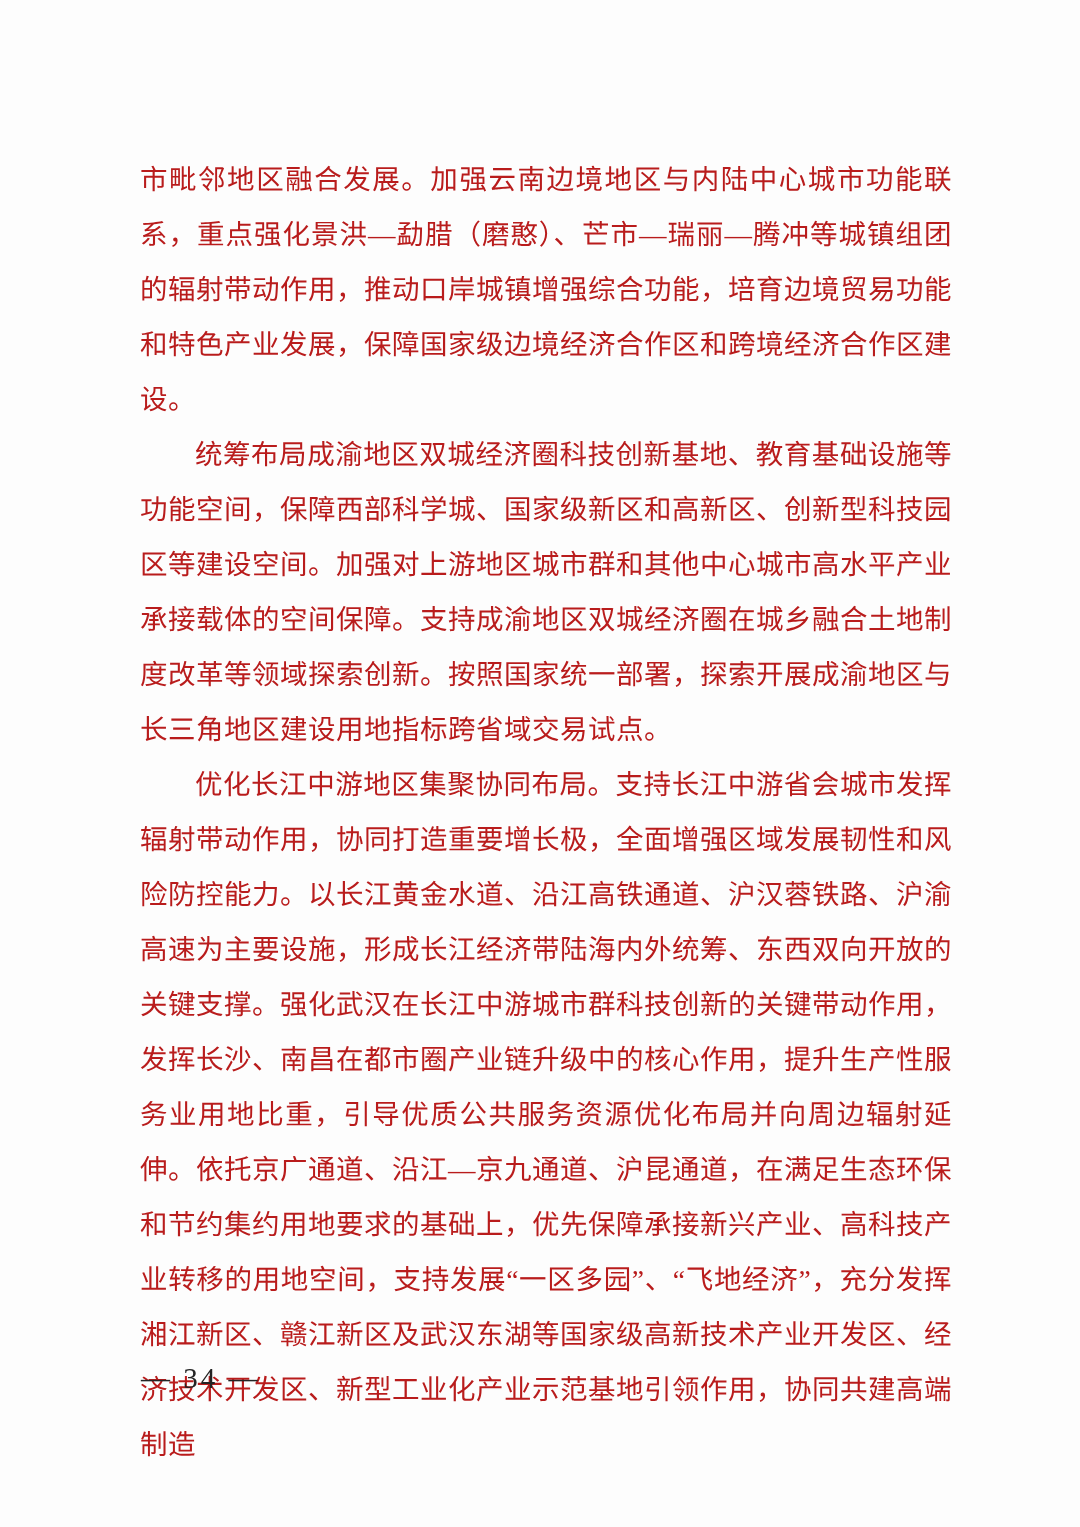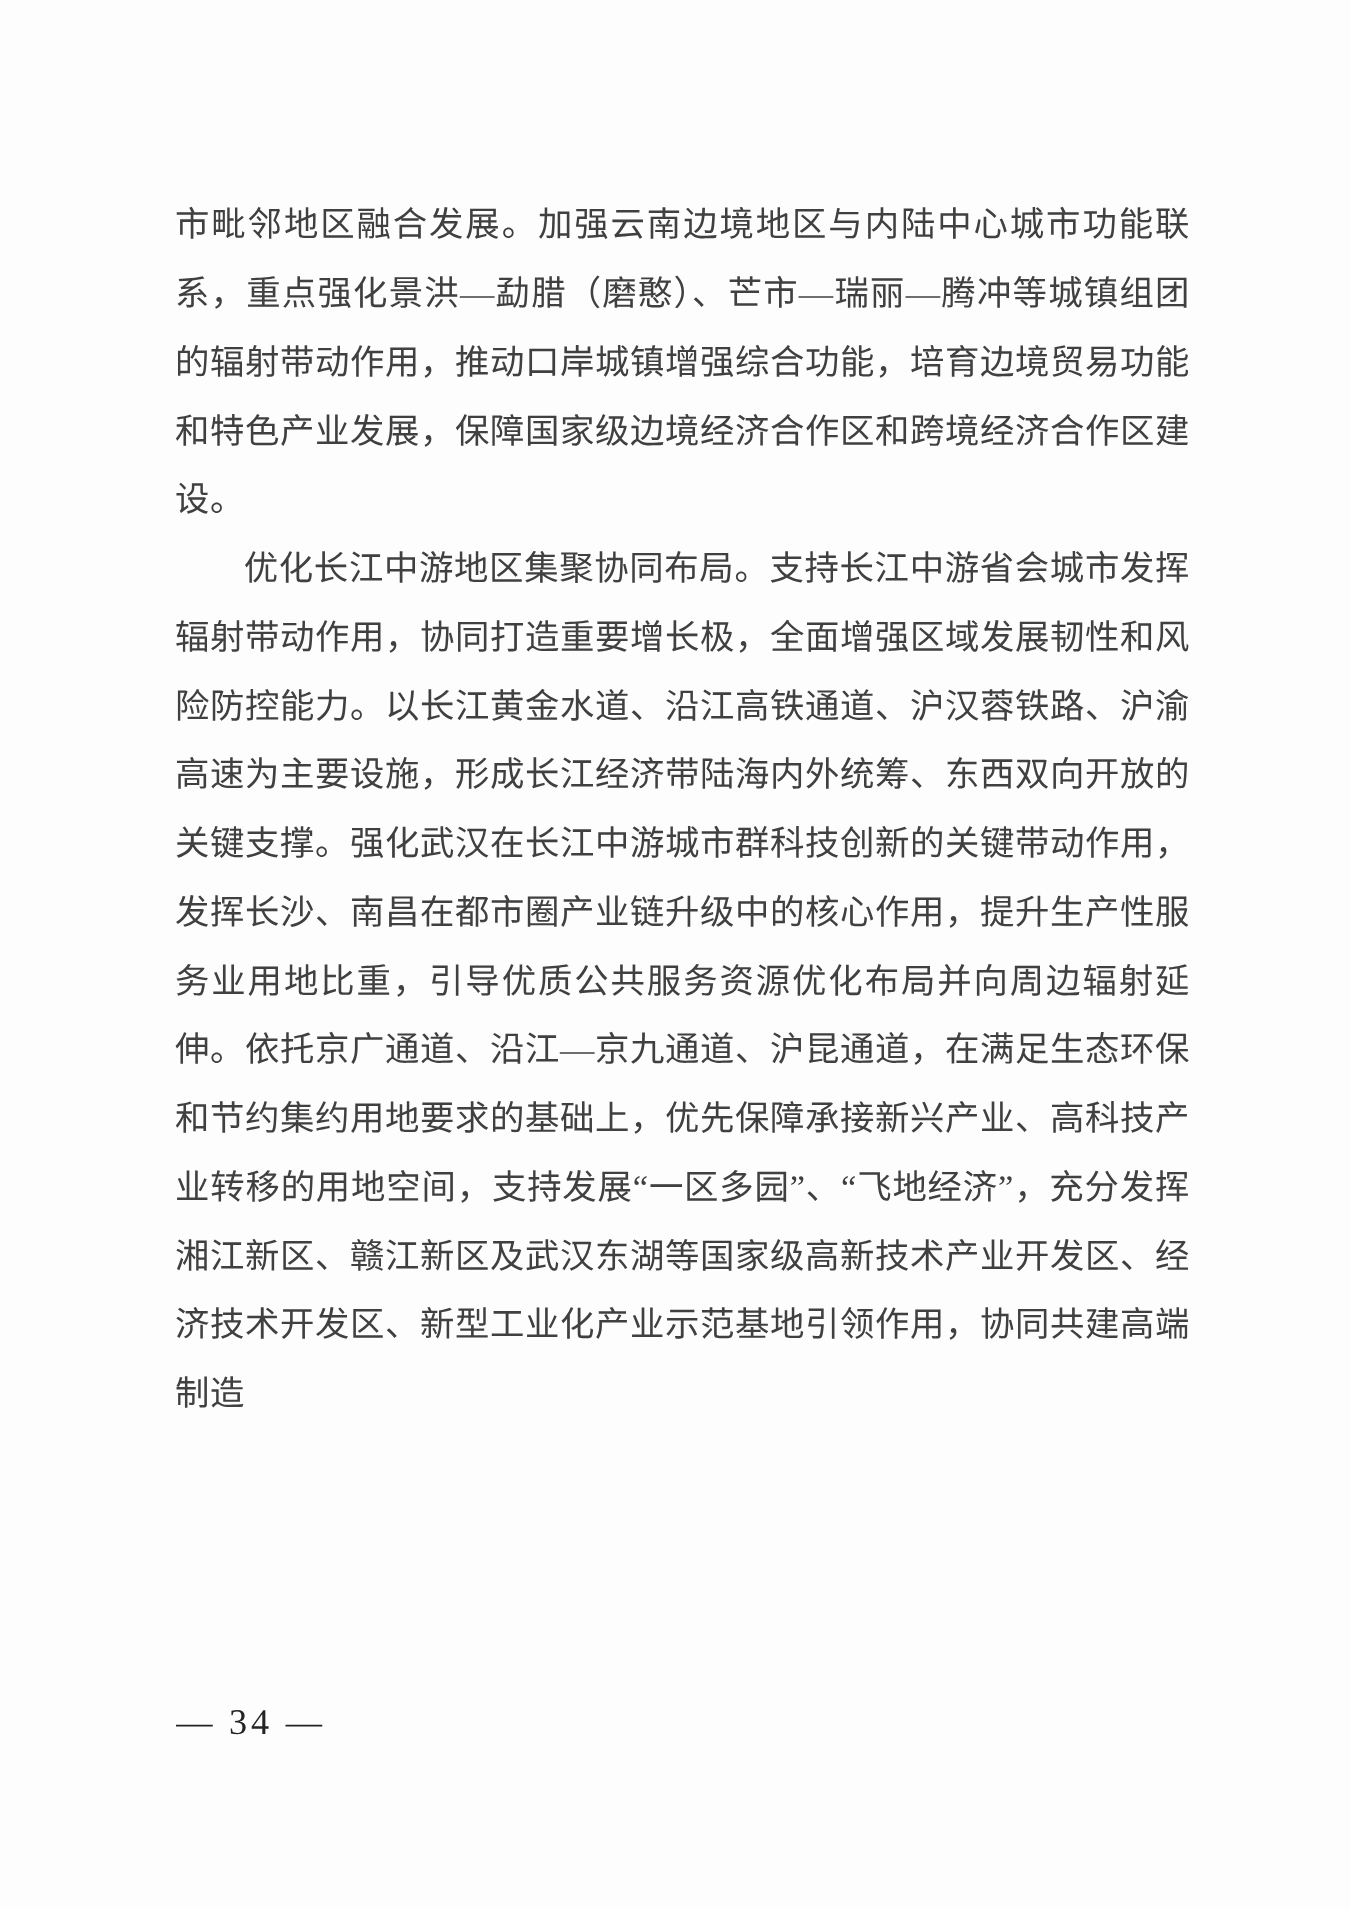--- a/index.html
+++ b/index.html
@@ -15,21 +15,21 @@
     overflow: hidden;
     font-family: "Liberation Serif", "DejaVu Serif", serif;
   }
   .text-body {
     position: absolute;
     left: 140px;
     top: 152px;
     width: 812px;
     font-size: 27.5px;
     line-height: 55px;
-    color: #404040;
+    color: #b91c1c;
     text-align: justify;
     text-justify: inter-character;
     letter-spacing: 0.5px;
   }
   .text-body p {
     margin: 0;
     padding: 0;
   }
   .para-indent {
     text-indent: 2em;
@@ -52,20 +52,23 @@
 <body>
 
 <div class="page">
 
   <div class="text-body">
 
     <p>
       <span>市毗邻地区融合发展。加强云南边境地区与内陆中心城市功能联系，重点强化景洪—勐腊（磨憨）、芒市—瑞丽—腾冲等城镇组团的辐射带动作用，推动口岸城镇增强综合功能，培育边境贸易功能和特色产业发展，保障国家级边境经济合作区和跨境经济合作区建设。</span>
     </p>
 
+    <p class="para-indent">
+      <span>统筹布局成渝地区双城经济圈科技创新基地、教育基础设施等功能空间，保障西部科学城、国家级新区和高新区、创新型科技园区等建设空间。加强对上游地区城市群和其他中心城市高水平产业承接载体的空间保障。支持成渝地区双城经济圈在城乡融合土地制度改革等领域探索创新。按照国家统一部署，探索开展成渝地区与长三角地区建设用地指标跨省域交易试点。</span>
+    </p>
 
     <p class="para-indent">
       <span class="seg-bold">优化长江中游地区集聚协同布局。</span><span>支持长江中游省会城市发挥辐射带动作用，协同打造重要增长极，全面增强区域发展韧性和风险防控能力。以长江黄金水道、沿江高铁通道、沪汉蓉铁路、沪渝高速为主要设施，形成长江经济带陆海内外统筹、东西双向开放的关键支撑。强化武汉在长江中游城市群科技创新的关键带动作用，发挥长沙、南昌在都市圈产业链升级中的核心作用，提升生产性服务业用地比重，引导优质公共服务资源优化布局并向周边辐射延伸。依托京广通道、沿江—京九通道、沪昆通道，在满足生态环保和节约集约用地要求的基础上，优先保障承接新兴产业、高科技产业转移的用地空间，支持发展“一区多园”、“飞地经济”，充分发挥湘江新区、赣江新区及武汉东湖等国家级高新技术产业开发区、经济技术开发区、新型工业化产业示范基地引领作用，协同共建高端制造</span>
     </p>
 
   </div>
 
   <div class="page-footer">— 34 —</div>
 
 </div>

